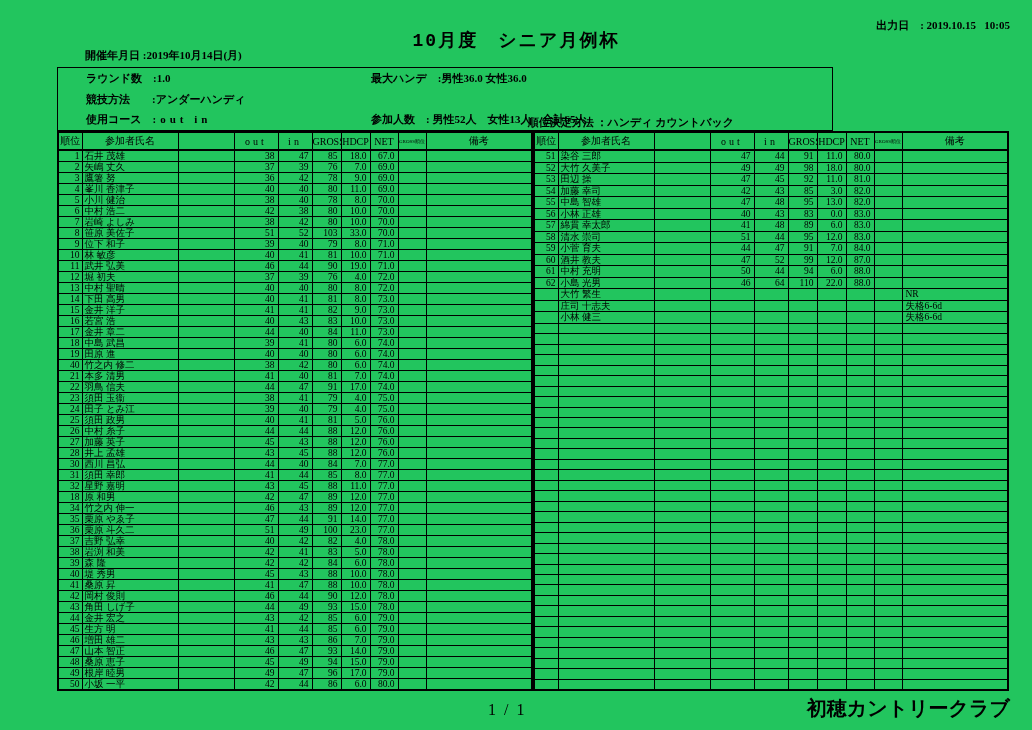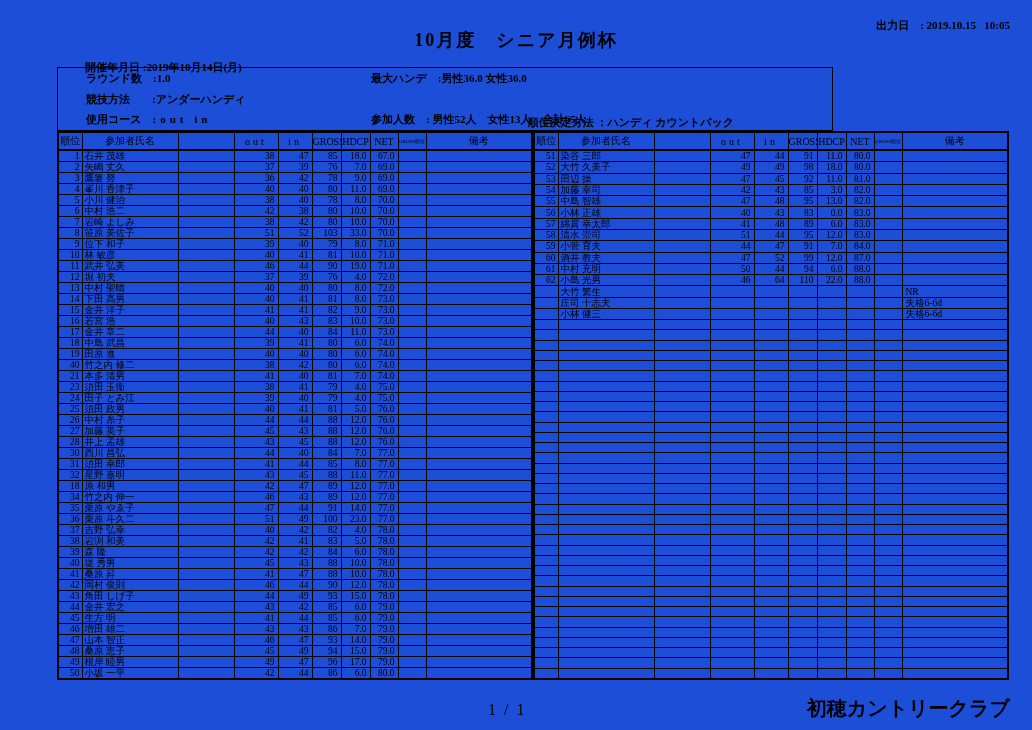--- a/index.html
+++ b/index.html
@@ -1,23 +1,23 @@
 <!DOCTYPE html>
 <html><head>
 <meta charset="utf-8">
 <style>
   * { margin:0; padding:0; box-sizing:border-box; }
   body { background:#888; font-family:"Liberation Serif","DejaVu Serif",serif; }
   .page {
-    position:relative; width:1032px; height:730px; background:#1d4ed8;
+    position:relative; width:1032px; height:730px; background:#22c55e;
     color:#000; overflow:hidden; margin:0 auto;
   }
   .output-date { position:absolute; top:18px; right:22px; font-size:11px; font-weight:bold; white-space:pre; }
-  .title { position:absolute; top:28px; left:0; width:100%; text-align:center; font-size:18px; font-weight:bold; letter-spacing:2px; }
-  .event-date { position:absolute; top:60px; left:85px; font-size:11px; font-weight:bold; }
+  .title { position:absolute; top:28px; left:0; width:100%; text-align:center; font-size:18px; font-weight:bold; letter-spacing:2px;font-family:Liberation Mono, monospace; }
+  .event-date { position:absolute; top:48px; left:85px; font-size:11px; font-weight:bold; }
   .info-box { position:absolute; top:67px; left:57px; width:776px; height:64px; border:1px solid #000; }
   .info-item { position:absolute; font-size:11px; font-weight:bold; white-space:pre; }
   .i-rounds { left:28px; top:3px; }
   .i-maxhdcp { left:313px; top:3px; }
   .i-method { left:28px; top:24px; }
   .i-course { left:28px; top:44px; }
   .i-participants { left:313px; top:44px; }
   .i-ranking { right:98px; bottom:0px; }
   .spaced { letter-spacing:4px; }
   .tables-wrap { position:absolute; top:131px; left:57px; display:flex; }
@@ -335,20 +335,32 @@
             <td class="c-blank"></td>
             <td class="c-num">41</td>
             <td class="c-num">40</td>
             <td class="c-num">81</td>
             <td class="c-num">7.0</td>
             <td class="c-num">74.0</td>
             <td class="c-blank"></td>
             <td class="c-remark"></td>
           </tr>
           <tr>
+            <td class="c-rank">22</td>
+            <td class="c-name">羽鳥 信夫</td>
+            <td class="c-blank"></td>
+            <td class="c-num">44</td>
+            <td class="c-num">47</td>
+            <td class="c-num">91</td>
+            <td class="c-num">17.0</td>
+            <td class="c-num">74.0</td>
+            <td class="c-blank"></td>
+            <td class="c-remark"></td>
+          </tr>
+          <tr>
             <td class="c-rank">23</td>
             <td class="c-name">須田 玉衞</td>
             <td class="c-blank"></td>
             <td class="c-num">38</td>
             <td class="c-num">41</td>
             <td class="c-num">79</td>
             <td class="c-num">4.0</td>
             <td class="c-num">75.0</td>
             <td class="c-blank"></td>
             <td class="c-remark"></td>

